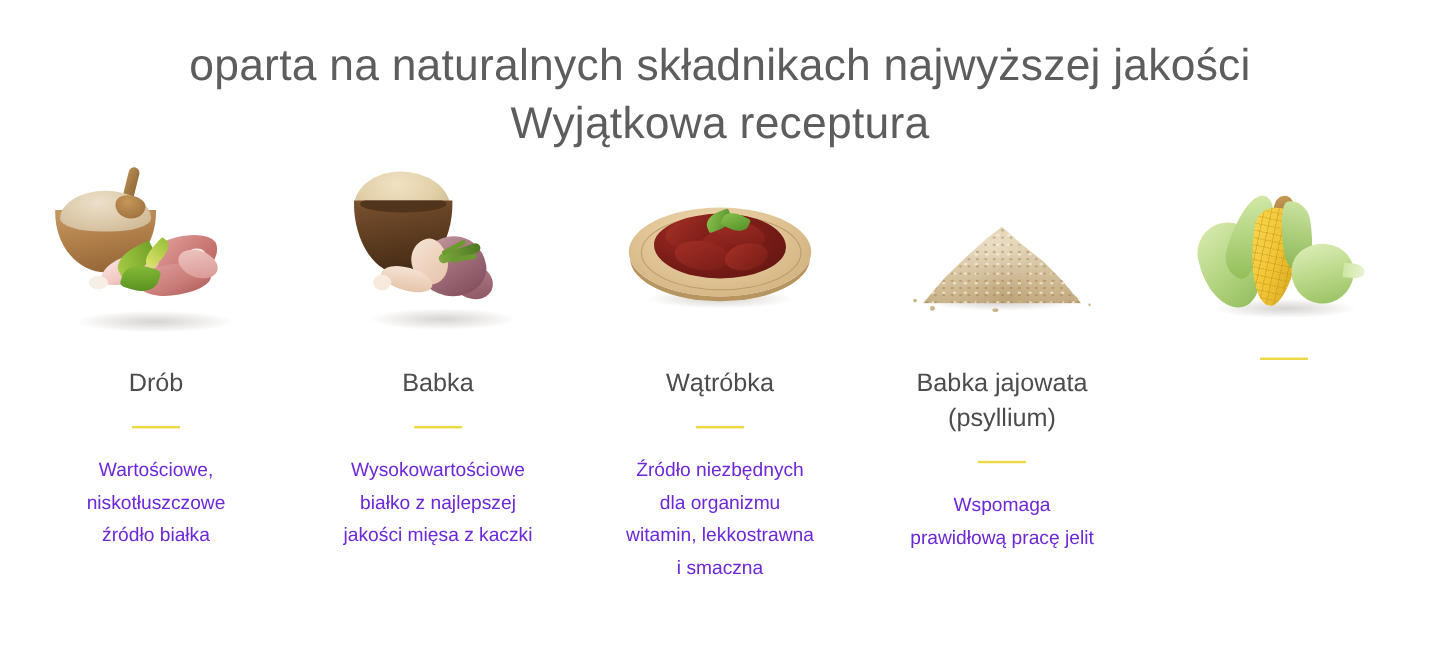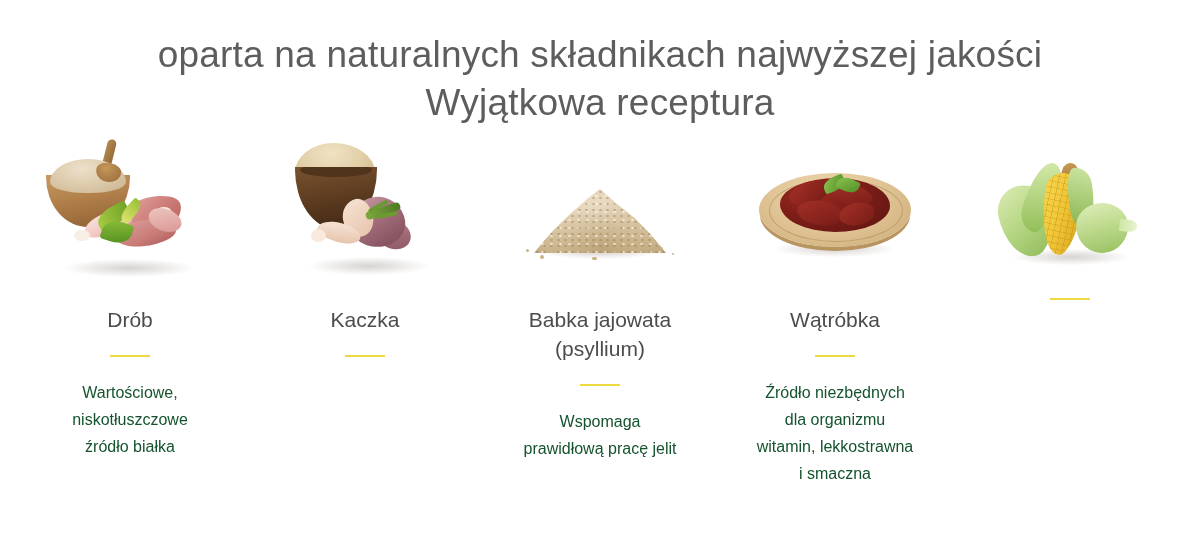--- a/index.html
+++ b/index.html
@@ -81,21 +81,21 @@
   .divider {
     margin-top: 21px;
     width: 40px;
     height: 2px;
     background: #ecd944;
   }
   .card-desc {
     margin-top: 22px;
     font-size: 16px;
     line-height: 27px;
-    color: #14532d;
+    color: #6d28d9;
     text-align: center;
     white-space: pre-line;
   }
 
   
 
   
   .bowl {
     position: absolute;
     border-bottom-left-radius: 50% 96%;
@@ -452,42 +452,25 @@
           <span class="heap pow-2"></span>
           <span class="bowl bowl-2"></span>
           <span class="leg-tail"></span>
           <span class="leg-thigh"></span>
           <span class="leg-skin"></span>
           <span class="leg-drum"></span>
           <span class="leg-knuckle"></span>
           <span class="rosemary"></span>
         </div>
       </div>
-      <div class="card-title">Kaczka</div>
+      <div class="card-title">Babka</div>
       <div class="divider"></div>
-    </div>
-
-    <div class="column">
-      <div class="figure">
-        <div class="art psyllium">
-          <span class="shadow-ellipse sh"></span>
-          <span class="pile"></span>
-          <span class="grain-tex"></span>
-          <span class="crumb c1"></span>
-          <span class="crumb c2"></span>
-          <span class="crumb c3"></span>
-          <span class="crumb c4"></span>
-          <span class="crumb c5"></span>
-        </div>
-      </div>
-      <div class="card-title">Babka jajowata
-(psyllium)</div>
-      <div class="divider"></div>
-      <div class="card-desc">Wspomaga
-prawidłową pracę jelit</div>
+      <div class="card-desc">Wysokowartościowe
+białko z najlepszej
+jakości mięsa z kaczki</div>
     </div>
 
     <div class="column">
       <div class="figure">
         <div class="art liver">
           <span class="shadow-ellipse sh"></span>
           <span class="board"></span>
           <span class="board-ring"></span>
           <span class="meat"></span>
           <span class="lobe l1"></span>
@@ -501,20 +484,40 @@
       <div class="card-title">Wątróbka</div>
       <div class="divider"></div>
       <div class="card-desc">Źródło niezbędnych
 dla organizmu
 witamin, lekkostrawna
 i smaczna</div>
     </div>
 
     <div class="column">
       <div class="figure">
+        <div class="art psyllium">
+          <span class="shadow-ellipse sh"></span>
+          <span class="pile"></span>
+          <span class="grain-tex"></span>
+          <span class="crumb c1"></span>
+          <span class="crumb c2"></span>
+          <span class="crumb c3"></span>
+          <span class="crumb c4"></span>
+          <span class="crumb c5"></span>
+        </div>
+      </div>
+      <div class="card-title">Babka jajowata
+(psyllium)</div>
+      <div class="divider"></div>
+      <div class="card-desc">Wspomaga
+prawidłową pracę jelit</div>
+    </div>
+
+    <div class="column">
+      <div class="figure">
         <div class="art corn">
           <span class="shadow-ellipse sh"></span>
           <span class="husk-back"></span>
           <span class="husk-leaf-a"></span>
           <span class="cob-tip"></span>
           <span class="cob"></span>
           <span class="husk-leaf-b"></span>
           <span class="husk-front"></span>
         </div>
       </div>

